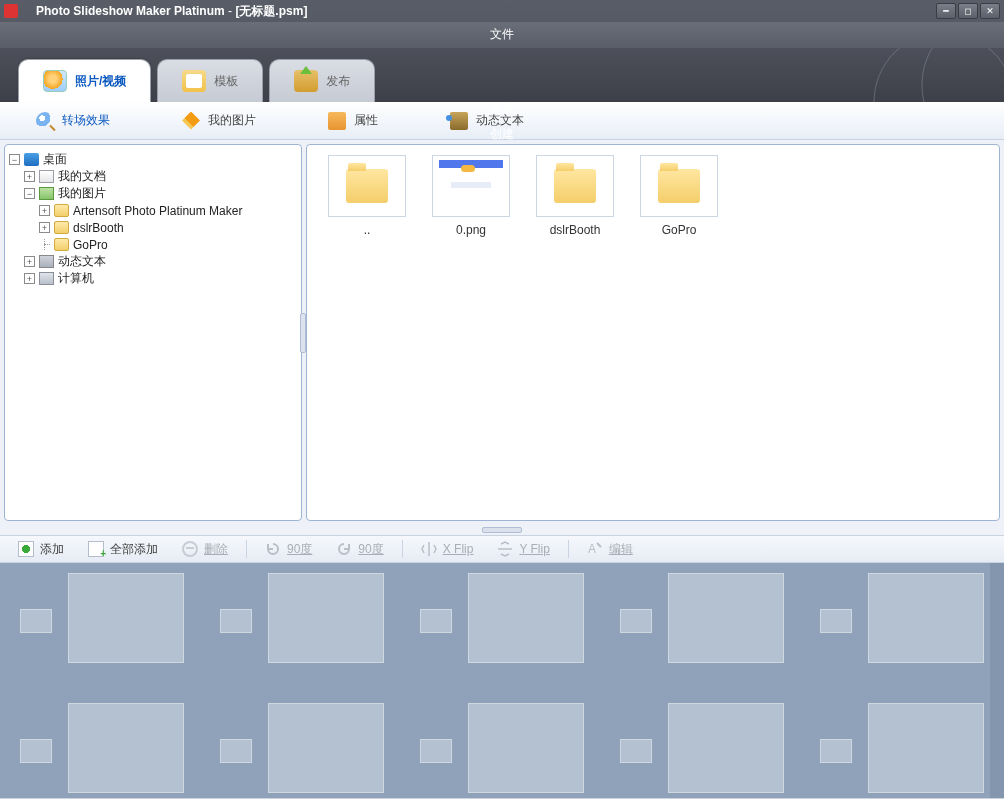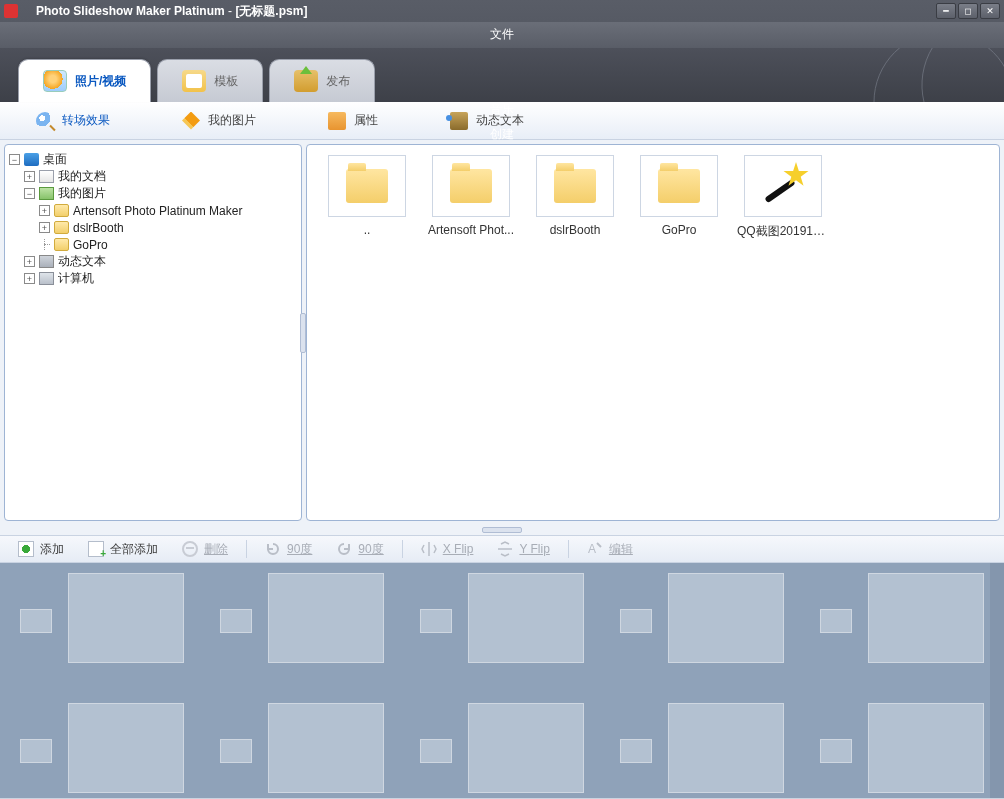--- a/index.html
+++ b/index.html
@@ -255,44 +255,35 @@
     <div class="vgrip"></div>
     <div class="thumbs-wrap">
       <div class="thumb">
         <div class="box">
             <span class="folder-icon"></span>
           </div>
         <div class="cap">..</div>
       </div>
       <div class="thumb">
         <div class="box">
-            <span class="folder-icon"></span>
-          </div>
-        <div class="cap">Artensoft Phot...</div>
+            <span class="preview-png"></span>
+          </div>
+        <div class="cap">0.png</div>
       </div>
       <div class="thumb">
         <div class="box">
             <span class="folder-icon"></span>
           </div>
         <div class="cap">dslrBooth</div>
       </div>
       <div class="thumb">
         <div class="box">
             <span class="folder-icon"></span>
           </div>
         <div class="cap">GoPro</div>
-      </div>
-      <div class="thumb">
-        <div class="box">
-            <span class="magic-icon">
-              <span class="stick"></span>
-              <span class="star"></span>
-            </span>
-          </div>
-        <div class="cap">QQ截图201910...</div>
       </div>
     </div>
   </div>
 </div>
 
 <div class="hgrip">
   <div class="g"></div>
 </div>
 
 <div class="actions-bar">

